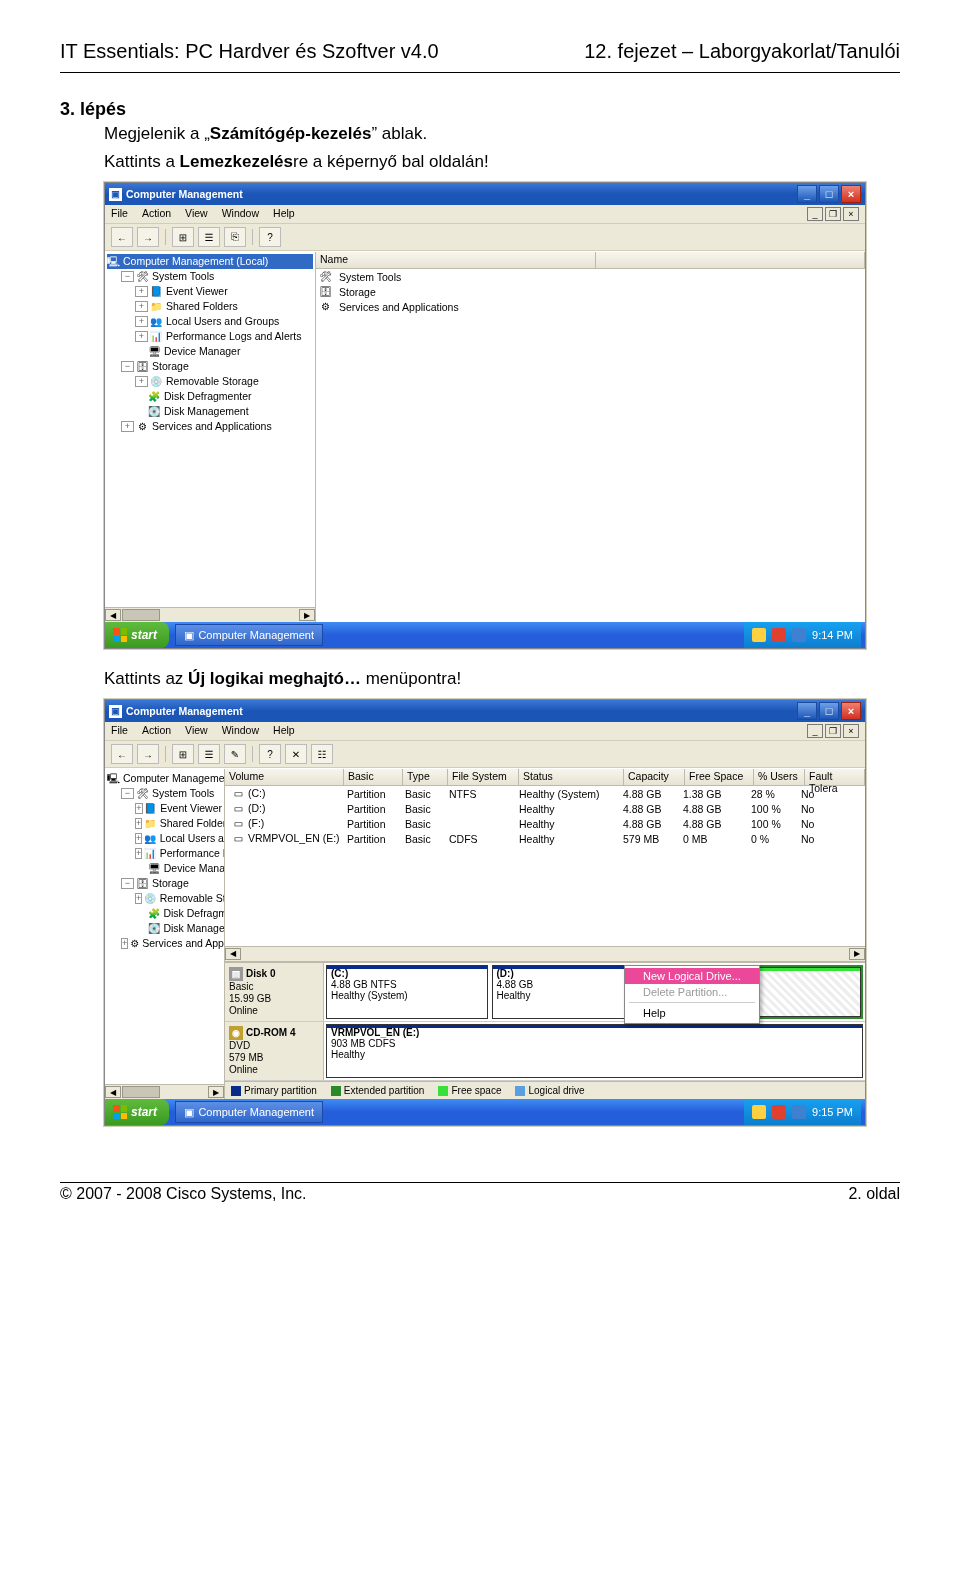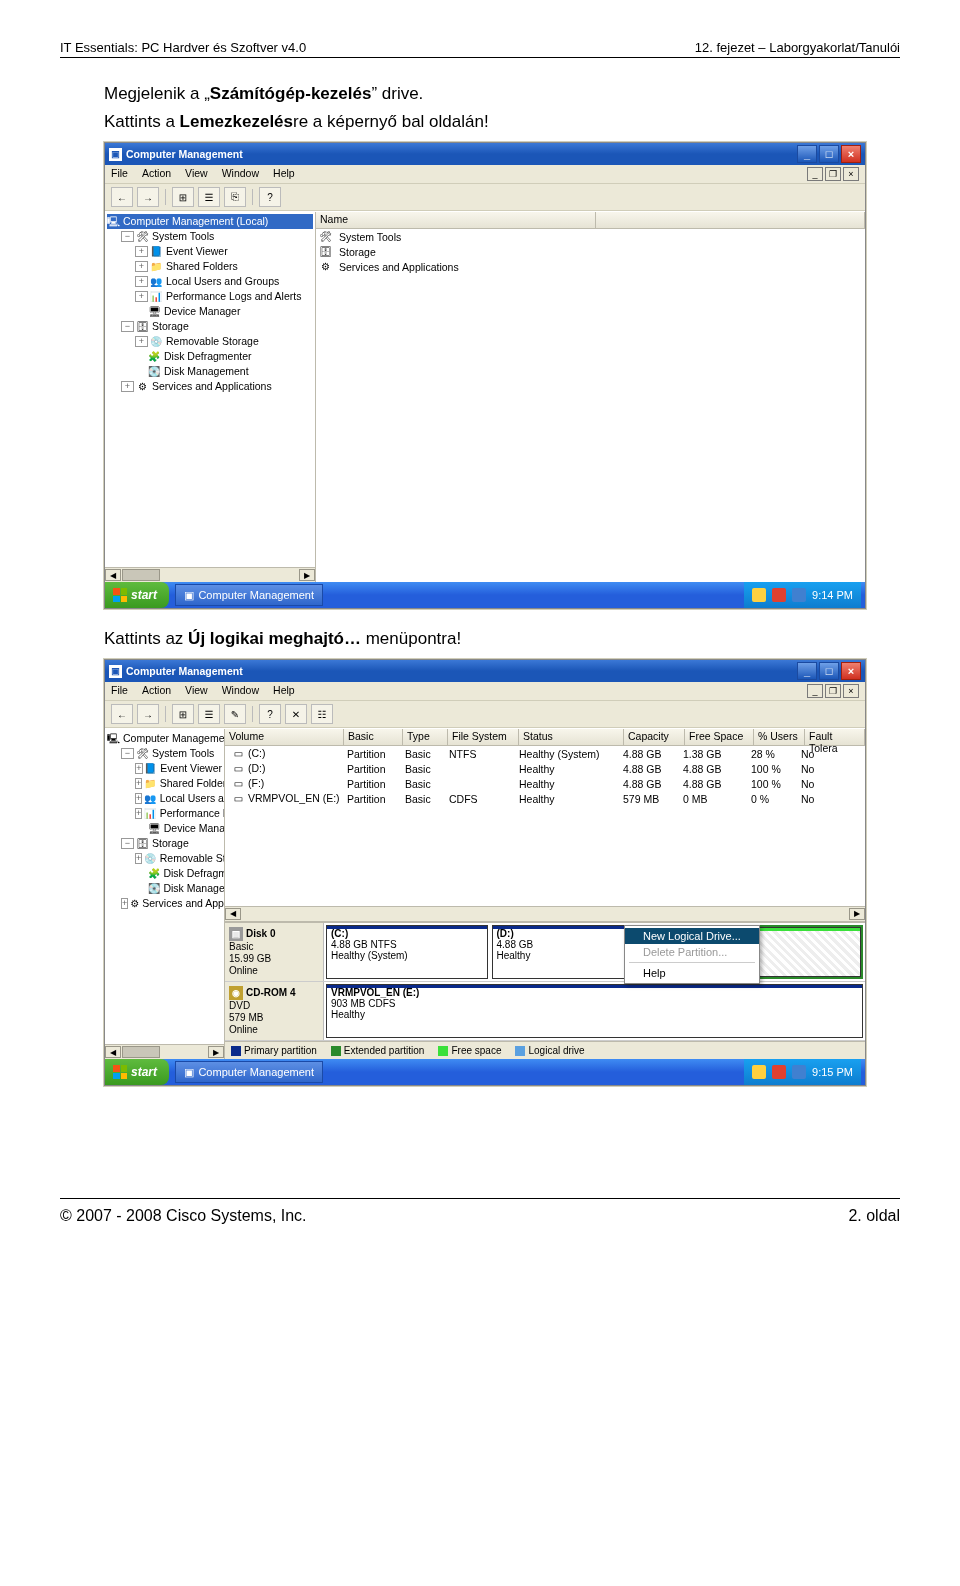--- a/index.html
+++ b/index.html
@@ -8,22 +8,22 @@
     background: #fff;
     width: 960px;
   }
   .page {
     padding: 40px 60px 40px 60px;
     box-sizing: border-box;
   }
   .doc-header {
     display: flex;
     justify-content: space-between;
-    font-size: 13px;
-    padding-bottom: 2px;
+    font-size: 20px;
+    padding-bottom: 9px;
     border-bottom: 1px solid #000;
     margin-bottom: 26px;
   }
   .step-head {
     font-size: 18px;
     font-weight: bold;
     margin-bottom: 4px;
   }
   .body-text {
     font-size: 17px;
@@ -122,42 +122,43 @@
   .vol .vbar{height:3px;position:absolute;top:0;left:0;right:0;}
   .vol.primary .vbar{background:#0a2a8a;}
   .vol.extended{border:2px solid #2a8a2a;}
   .vol.free .vbar{background:#3ae03a;}
   .vol.free{background:repeating-linear-gradient(45deg,#fff,#fff 3px,#eee 3px,#eee 6px);}
   .ctx-menu{
     position:absolute;background:#fff;border:1px solid #888;box-shadow:2px 2px 4px rgba(0,0,0,.3);
     font-size:11px;padding:2px 0;z-index:10;
   }
   .ctx-menu .mi{padding:2px 18px 2px 18px;white-space:nowrap;}
-  .ctx-menu .mi.sel{background:#0c4a6e;color:#fff;}
+  .ctx-menu .mi.sel{background:#ec4899;color:#fff;}
   .ctx-menu .mi.dis{color:#999;}
   .ctx-menu .sep{height:1px;background:#ccc;margin:2px 4px;}
   .legend{background:#ece9d8;padding:3px 6px;font-size:10px;display:flex;gap:14px;align-items:center;border-top:1px solid #bdbaac;}
   .legend .sw{width:10px;height:10px;display:inline-block;margin-right:3px;vertical-align:middle;}
   .doc-footer{
-    border-top:1px solid #000;margin-top:112px;padding-top:8px;
+    border-top:1px solid #000;margin-top:56px;padding-top:2px;
     display:flex;justify-content:space-between;font-size:16px;
   }
 </style>
 </head>
 <body>
 
 <div class="page">
 
   <div class="doc-header">
     <span>IT Essentials: PC Hardver és Szoftver v4.0</span>
     <span>12. fejezet – Laborgyakorlat/Tanulói</span>
   </div>
 
+  <div class="step-head">3. lépés</div>
   <div class="body-text">
-    <span>Megjelenik a „</span><b>Számítógép-kezelés</b><span>” drive.</span>
+    <span>Megjelenik a „</span><b>Számítógép-kezelés</b><span>” ablak.</span>
   </div>
   <div class="body-text">
     <span>Kattints a </span><b>Lemezkezelés</b><span>re a képernyő bal oldalán!</span>
   </div>
 
   <div class="screenshot" style="--ch:370px;">
     <div class="titlebar">
       <span class="t-icon">▣</span>
       <span>Computer Management</span>
       <span class="sp"></span>

